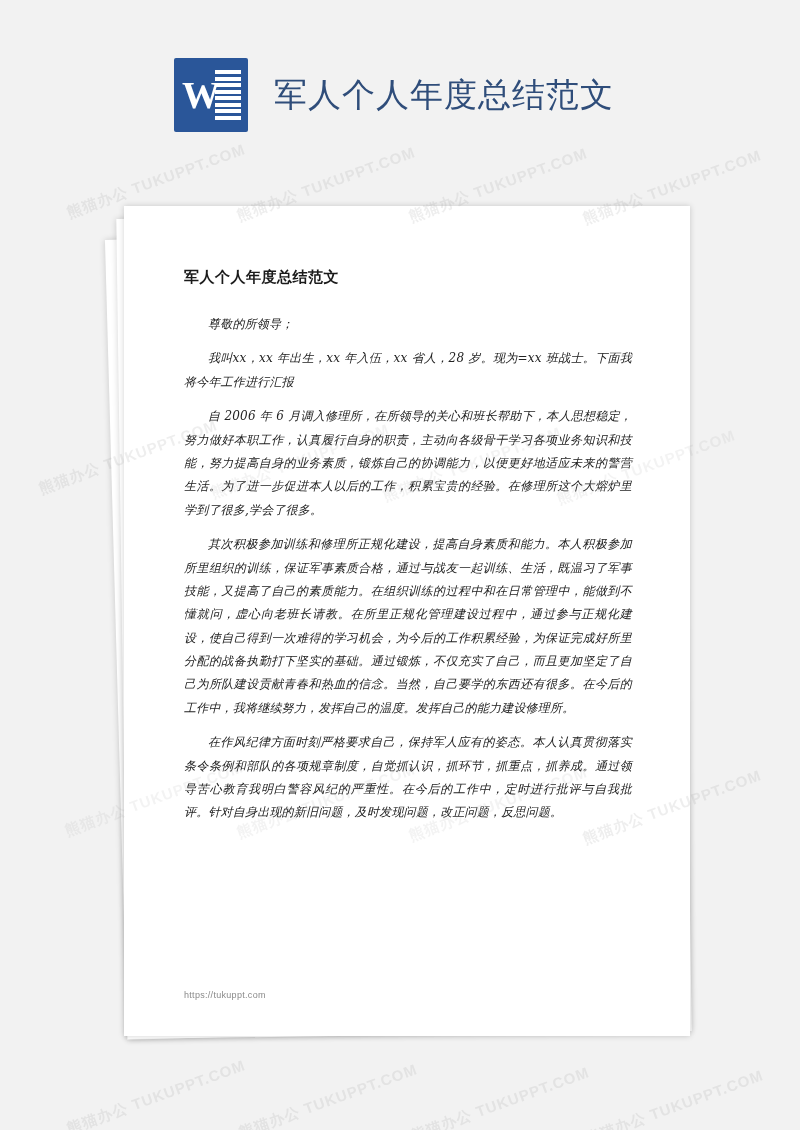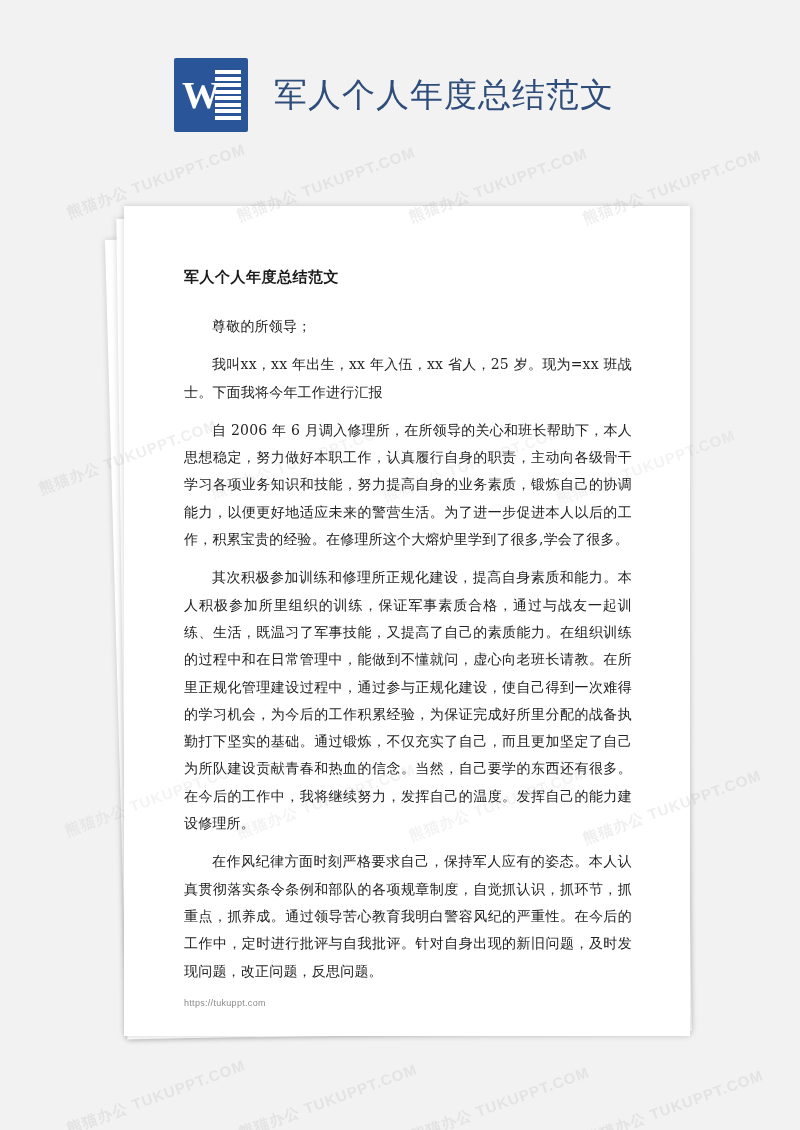--- a/index.html
+++ b/index.html
@@ -117,32 +117,33 @@
   .doc-title {
     font-family: "DejaVu Sans", sans-serif;
     font-size: 15px;
     color: #1a1a1a;
     font-weight: bold;
     margin: 0 0 26px 0;
     letter-spacing: 0.5px;
   }
   .doc-p {
     font-family: "DejaVu Serif", serif;
-    font-size: 14px;
+    font-size: 12px;
     line-height: 1.95;
     color: #222222;
     margin: 0 0 11px 0;
     text-align: justify;
     text-indent: 2em;
     letter-spacing: 0.2px;
+    font-style: italic;
   }
   .doc-url {
     position: absolute;
     left: 60px;
-    bottom: 28px;
+    bottom: 36px;
     font-family: "Liberation Sans", sans-serif;
     font-size: 9px;
     color: #8a8a8a;
     letter-spacing: 0.3px;
   }
 
   
   .wm {
     position: absolute;
     font-family: "Liberation Sans", sans-serif;
@@ -180,21 +181,21 @@
 </div>
 
 <div class="stack">
   <div class="sheet sheet-back2"></div>
   <div class="sheet sheet-back1"></div>
 
   <div class="sheet sheet-main">
     <div class="doc-body">
       <h1 class="doc-title">军人个人年度总结范文</h1>
       <p class="doc-p">尊敬的所领导；</p>
-      <p class="doc-p">我叫xx，xx 年出生，xx 年入伍，xx 省人，25 岁。现为=xx 班战士。下面我将今年工作进行汇报</p>
+      <p class="doc-p">我叫xx，xx 年出生，xx 年入伍，xx 省人，28 岁。现为=xx 班战士。下面我将今年工作进行汇报</p>
       <p class="doc-p">自 2006 年 6 月调入修理所，在所领导的关心和班长帮助下，本人思想稳定，努力做好本职工作，认真履行自身的职责，主动向各级骨干学习各项业务知识和技能，努力提高自身的业务素质，锻炼自己的协调能力，以便更好地适应未来的警营生活。为了进一步促进本人以后的工作，积累宝贵的经验。在修理所这个大熔炉里学到了很多,学会了很多。</p>
       <p class="doc-p">其次积极参加训练和修理所正规化建设，提高自身素质和能力。本人积极参加所里组织的训练，保证军事素质合格，通过与战友一起训练、生活，既温习了军事技能，又提高了自己的素质能力。在组织训练的过程中和在日常管理中，能做到不懂就问，虚心向老班长请教。在所里正规化管理建设过程中，通过参与正规化建设，使自己得到一次难得的学习机会，为今后的工作积累经验，为保证完成好所里分配的战备执勤打下坚实的基础。通过锻炼，不仅充实了自己，而且更加坚定了自己为所队建设贡献青春和热血的信念。当然，自己要学的东西还有很多。在今后的工作中，我将继续努力，发挥自己的温度。发挥自己的能力建设修理所。</p>
       <p class="doc-p">在作风纪律方面时刻严格要求自己，保持军人应有的姿态。本人认真贯彻落实条令条例和部队的各项规章制度，自觉抓认识，抓环节，抓重点，抓养成。通过领导苦心教育我明白警容风纪的严重性。在今后的工作中，定时进行批评与自我批评。针对自身出现的新旧问题，及时发现问题，改正问题，反思问题。</p>
     </div>
     <div class="doc-url">https://tukuppt.com</div>
   </div>
 </div>
 
 <div id="watermark-layer">
     <span class="wm light" style="left: 62px; top: 172px; font-size: 15px;">熊猫办公 TUKUPPT.COM</span>

